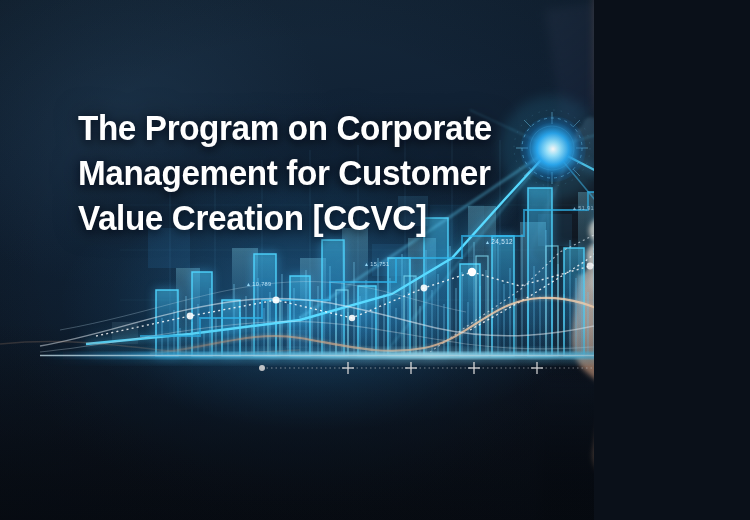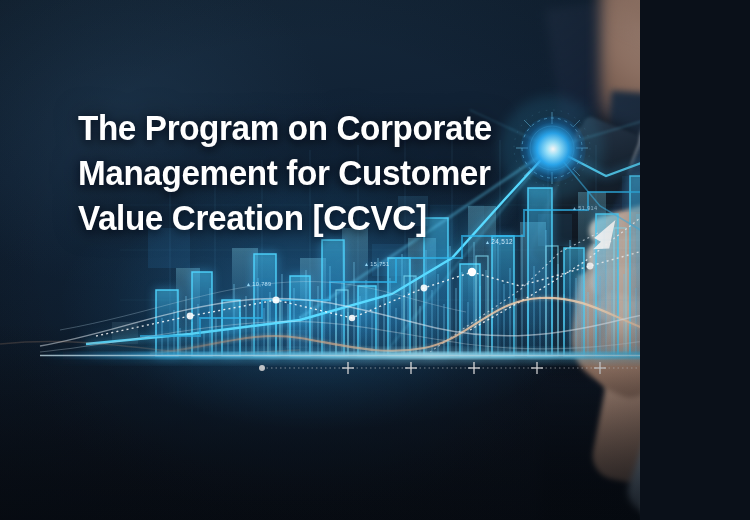--- a/index.html
+++ b/index.html
@@ -1,21 +1,21 @@
 <!DOCTYPE html>
 <html><head>
 <meta charset="utf-8">
 <title>CCVC Banner</title>
 <style>
   html,body{margin:0;padding:0;background:#0a1019;}
   *{box-sizing:border-box;}
 
   #banner{
     position:relative;
-    width:640px;height:520px;
+    width:594px;height:520px;
     overflow:hidden;
     font-family:"Liberation Sans", sans-serif;
     background:#101c28;
   }
 
   
   .bg-base{
     position:absolute;inset:0;
     background:
       radial-gradient(ellipse 420px 300px at 300px 300px, rgba(22,70,110,.70) 0%, rgba(14,38,62,.35) 45%, rgba(0,0,0,0) 72%),

